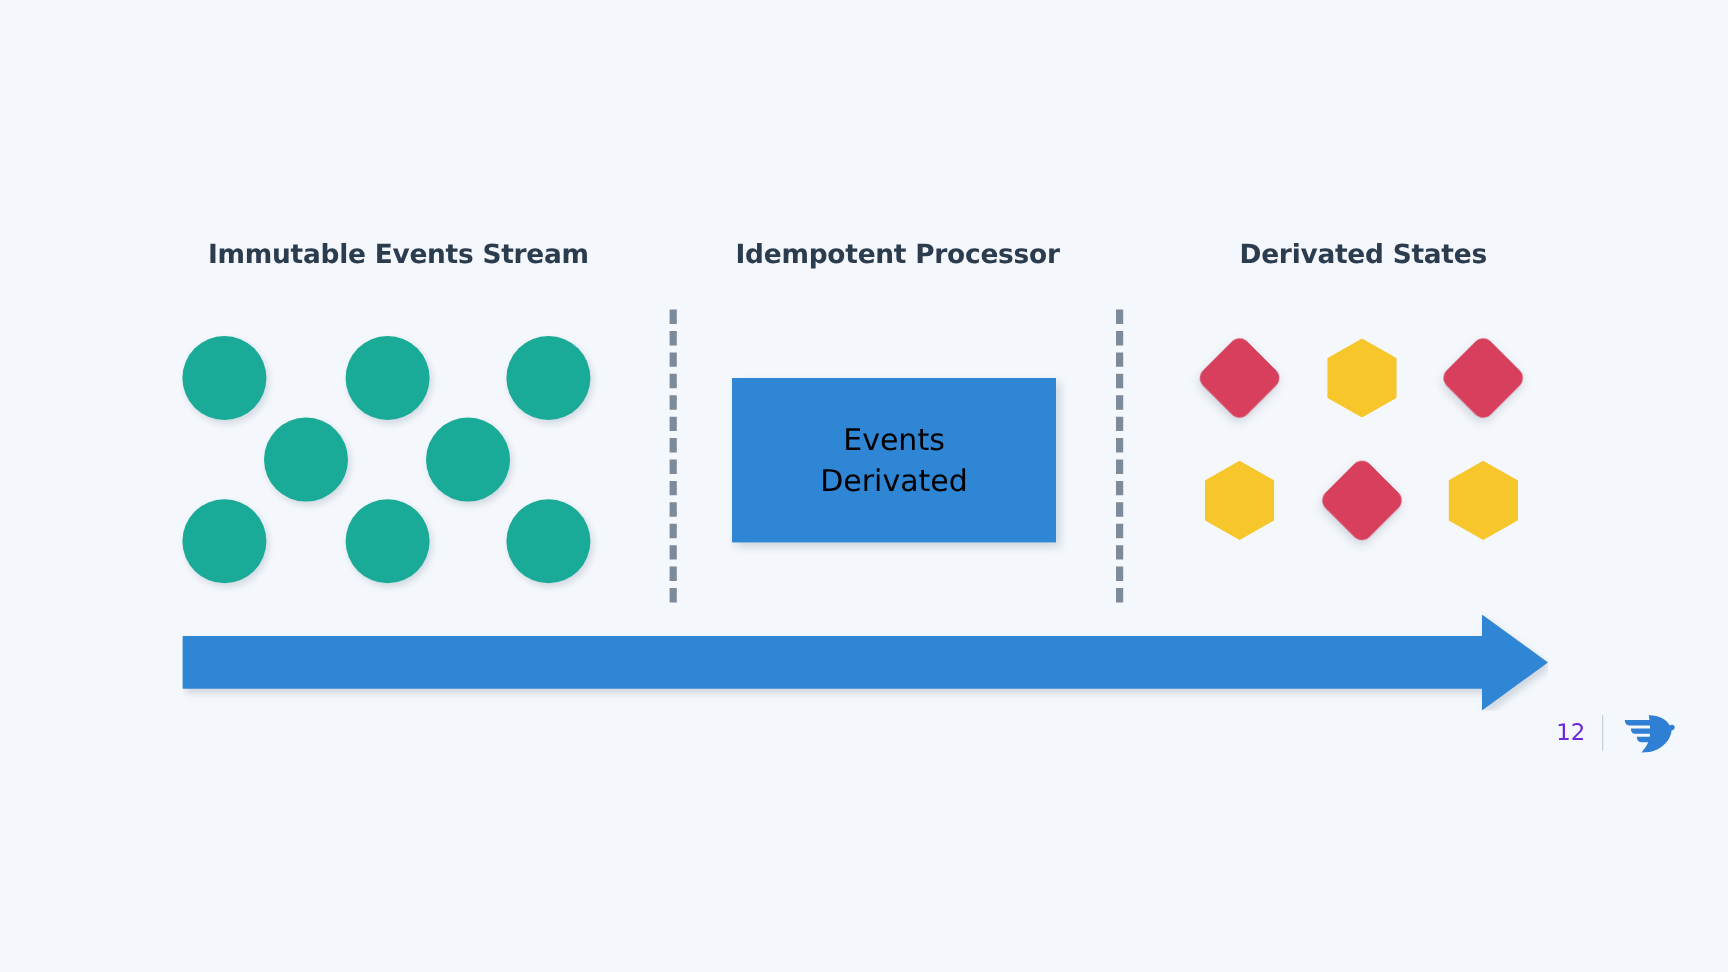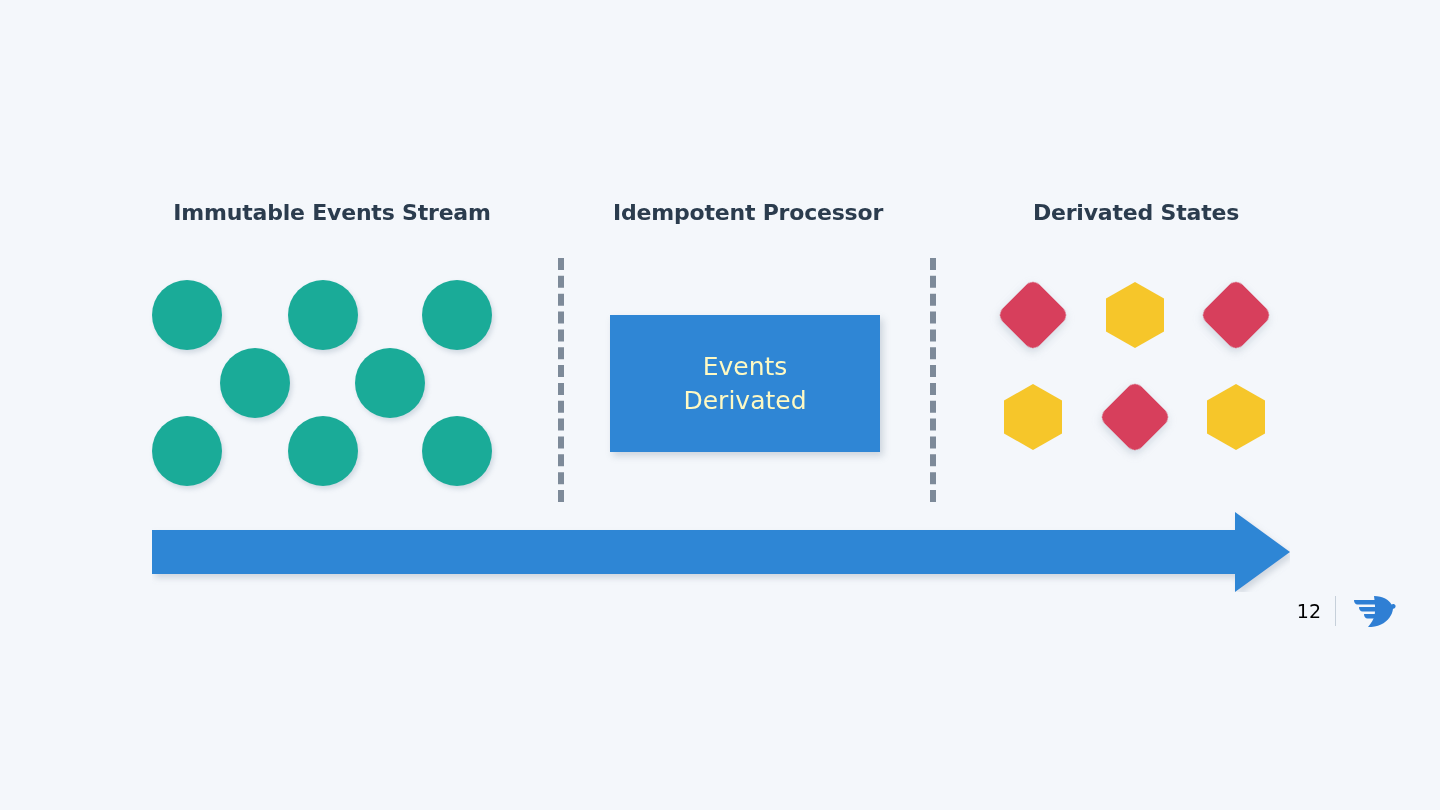--- a/index.html
+++ b/index.html
@@ -65,21 +65,21 @@
     width: 270px;
     height: 137px;
     background: #2f86d5;
     box-shadow: 3px 4px 7px rgba(120,140,160,0.32);
     display: flex;
     flex-direction: column;
     align-items: center;
     justify-content: center;
   }
   .proc-line {
-    color: #fef9c3;
+    color: #000000;
     font-size: 25px;
     font-weight: 400;
     line-height: 34px;
     font-family: "DejaVu Sans", "Liberation Sans", sans-serif;
     text-align: center;
   }
 
   
   .shape {
     position: absolute;
@@ -114,21 +114,21 @@
   .footer {
     position: absolute;
     right: 42px;
     bottom: 24px;
     display: flex;
     align-items: center;
     gap: 14px;
   }
   .page-num {
     font-size: 19px;
-    color: #000000;
+    color: #6d28d9;
     font-family: "DejaVu Sans", "Liberation Sans", sans-serif;
   }
   .footer-sep {
     width: 1px;
     height: 30px;
     background: #c6d0da;
   }
   .logo svg { display: block; }
 </style>
 </head>

